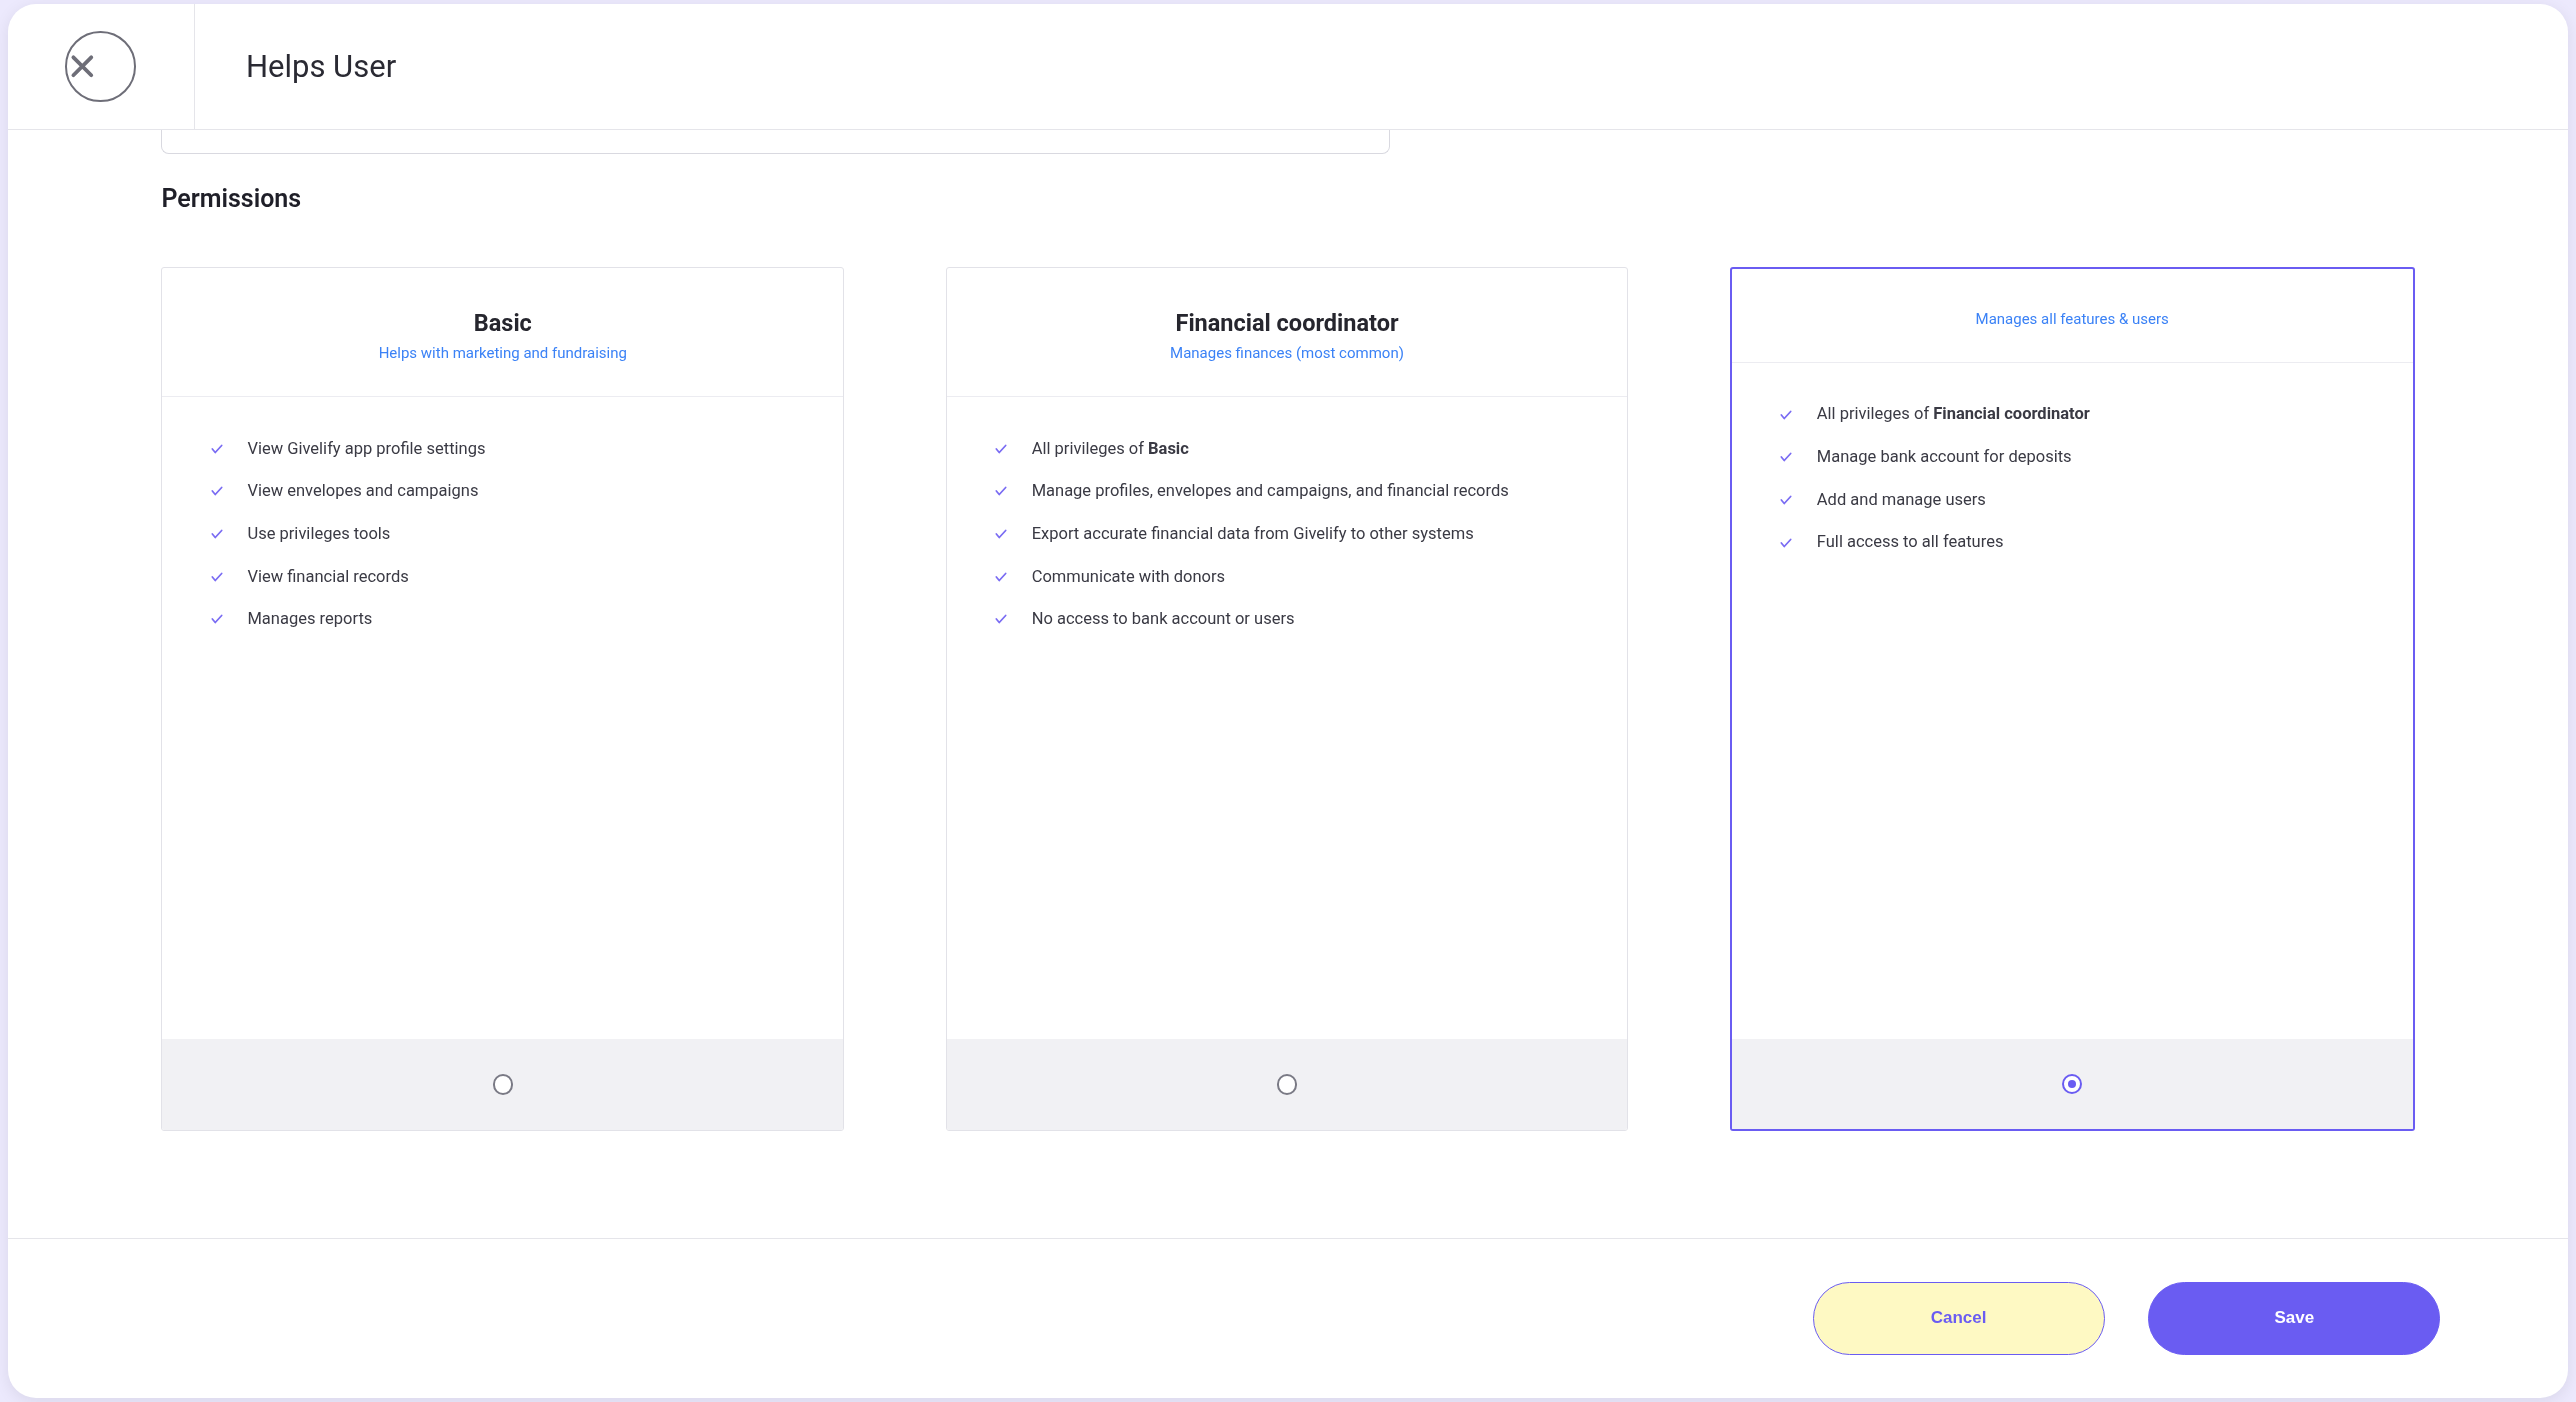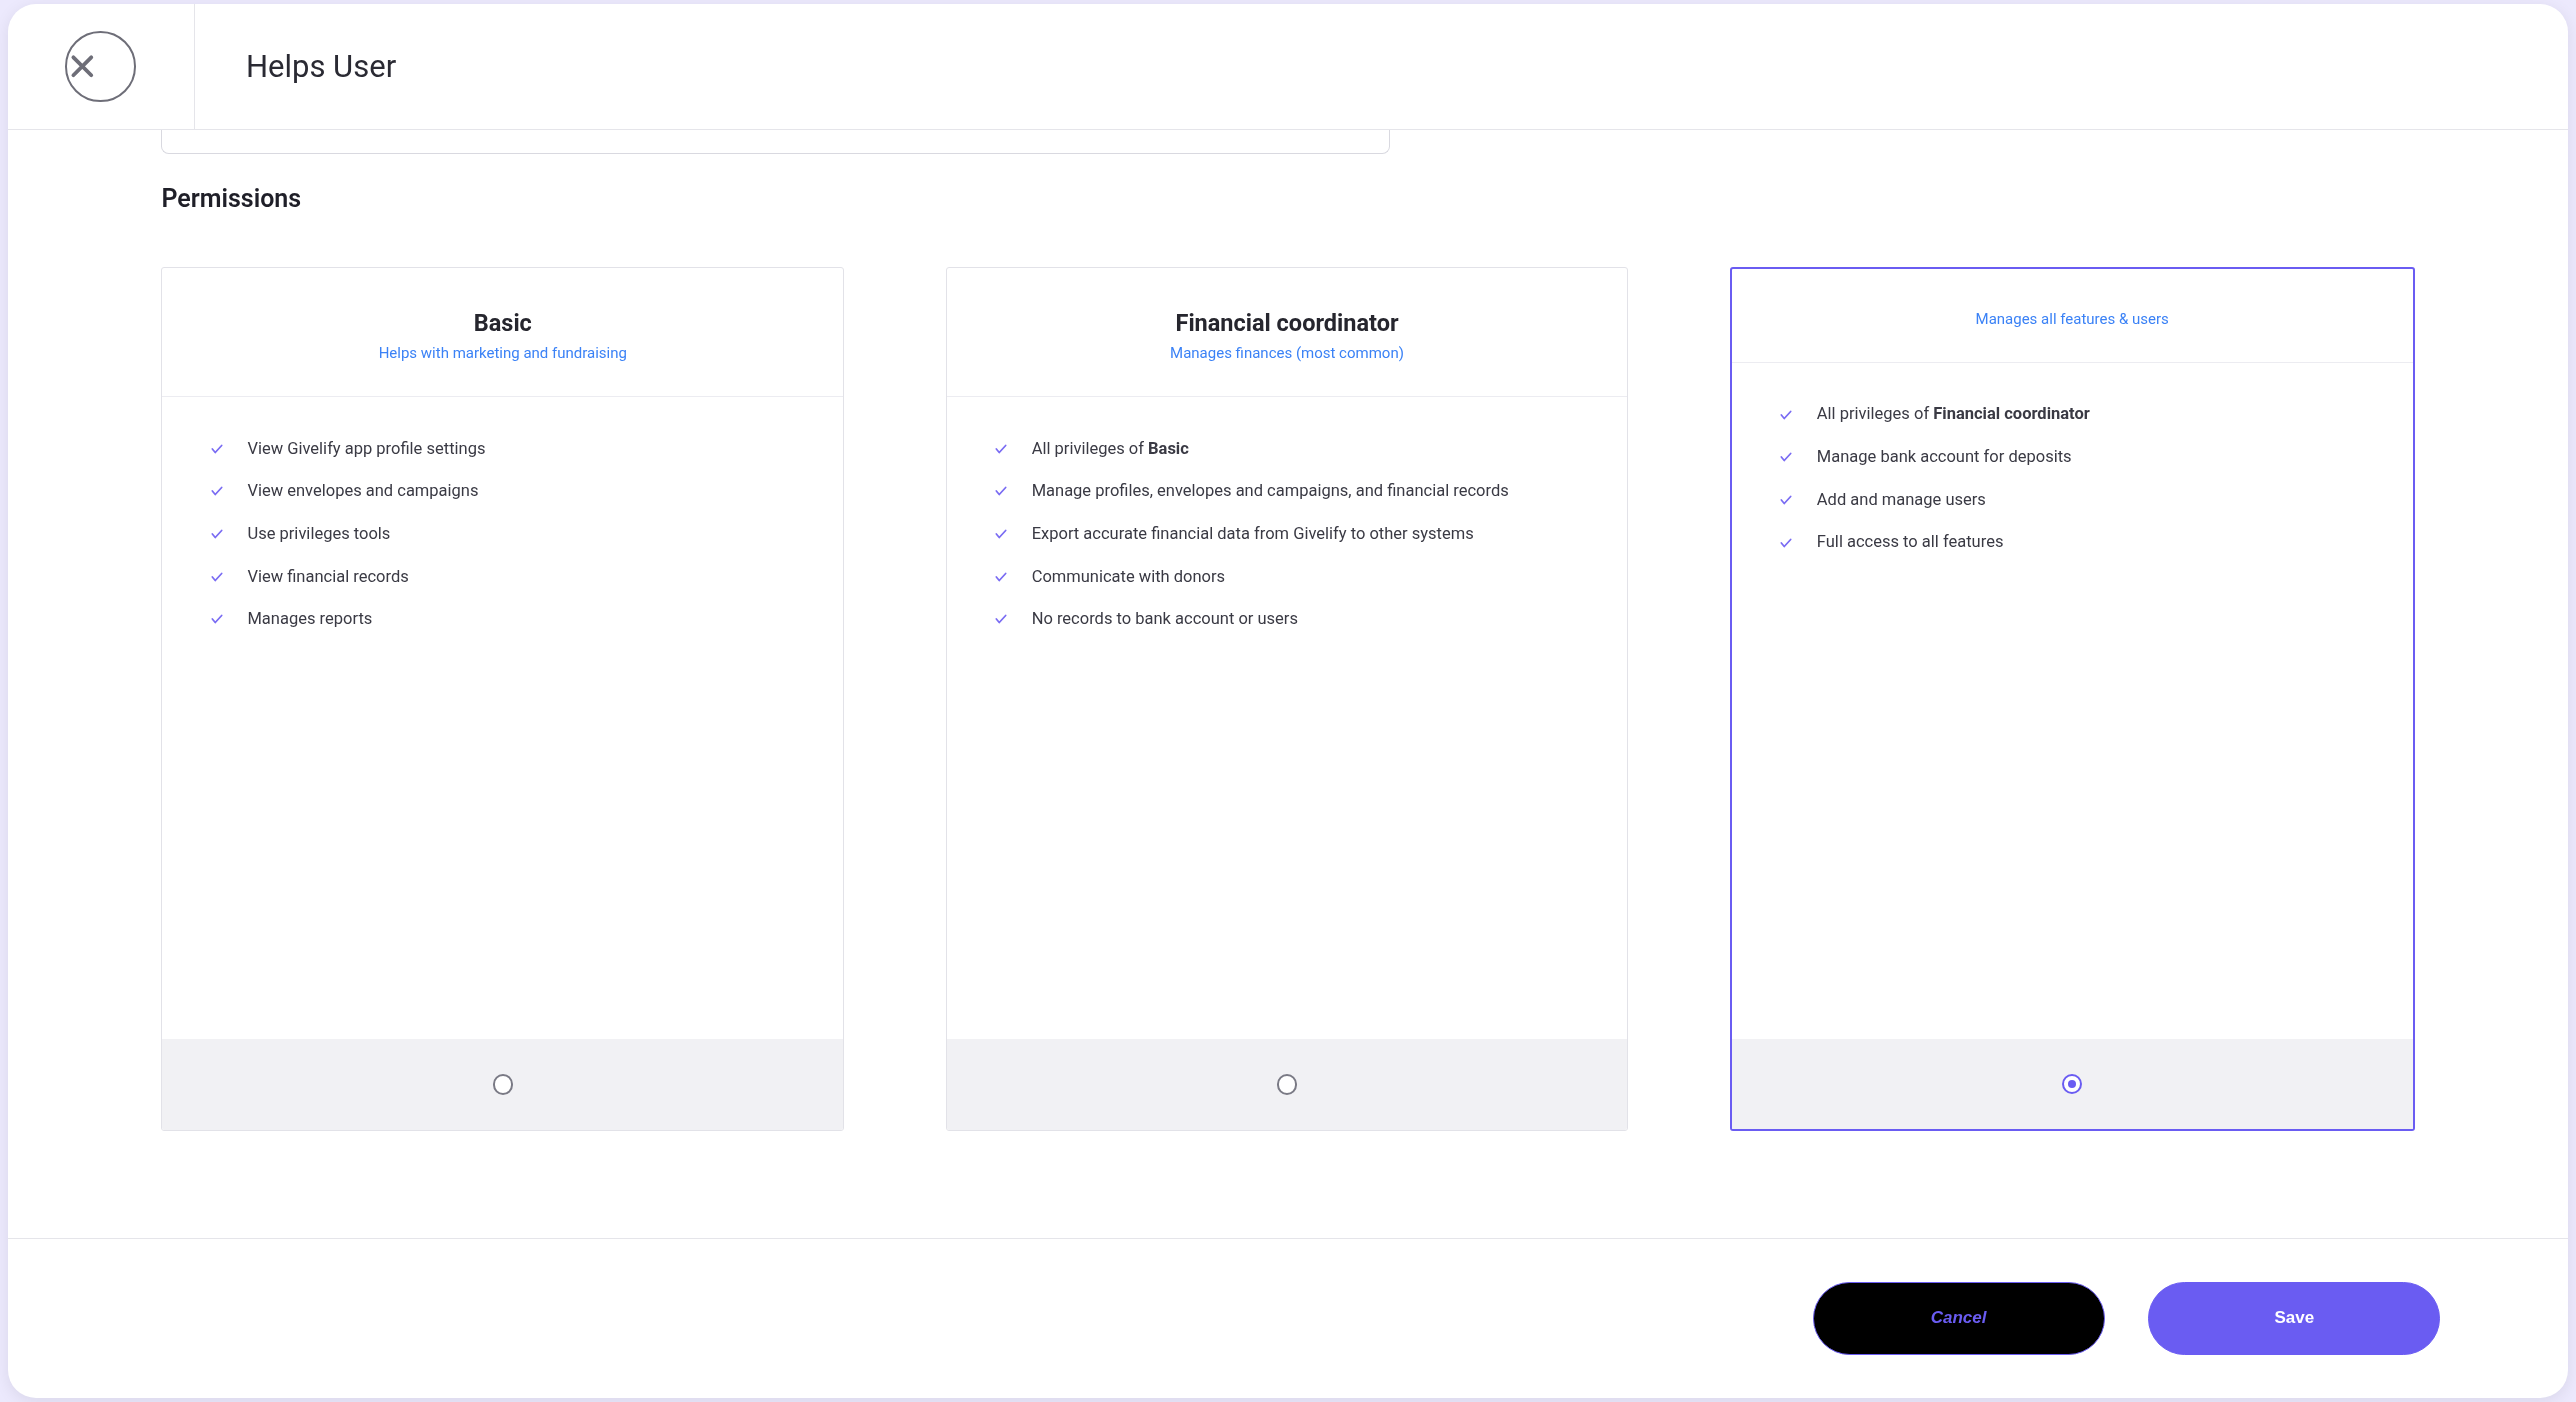--- a/index.html
+++ b/index.html
@@ -186,24 +186,23 @@
     border-radius: 783px;
     font-size: clamp(10.2px, 1.35vw, 17px);
     font-weight: 600;
     display: flex;
     align-items: center;
     justify-content: center;
     cursor: pointer;
     padding: 0 2.5%;
   }
   .btn-secondary {
-    background: #000000;
+    background: #fef9c3;
     color: #6a5cf2;
     border: 1.6px solid #6a5cf2;
-    font-style: italic;
   }
   .btn-primary {
     background: #6a5cf2;
     color: #ffffff;
     border: 1.6px solid #6a5cf2;
   }
 </style>
 </head>
 <body>
 
@@ -315,21 +314,21 @@
                 </svg>
               </span>
               <span class="feature-text">Communicate with donors</span>
             </div>
             <div class="feature">
               <span class="check">
                 <svg viewBox="0 0 24 24" fill="none" stroke="currentColor" stroke-width="3" stroke-linecap="round" stroke-linejoin="round">
                   <polyline points="4 12 9 18 20 6"></polyline>
                 </svg>
               </span>
-              <span class="feature-text">No records to bank account or users</span>
+              <span class="feature-text">No access to bank account or users</span>
             </div>
           </div>
           <div class="card-foot">
             <span class="radio"></span>
           </div>
         </div>
         <div class="card selected">
           <div class="card-head">
             <div class="card-sub">Manages all features &amp; users</div>
           </div>

